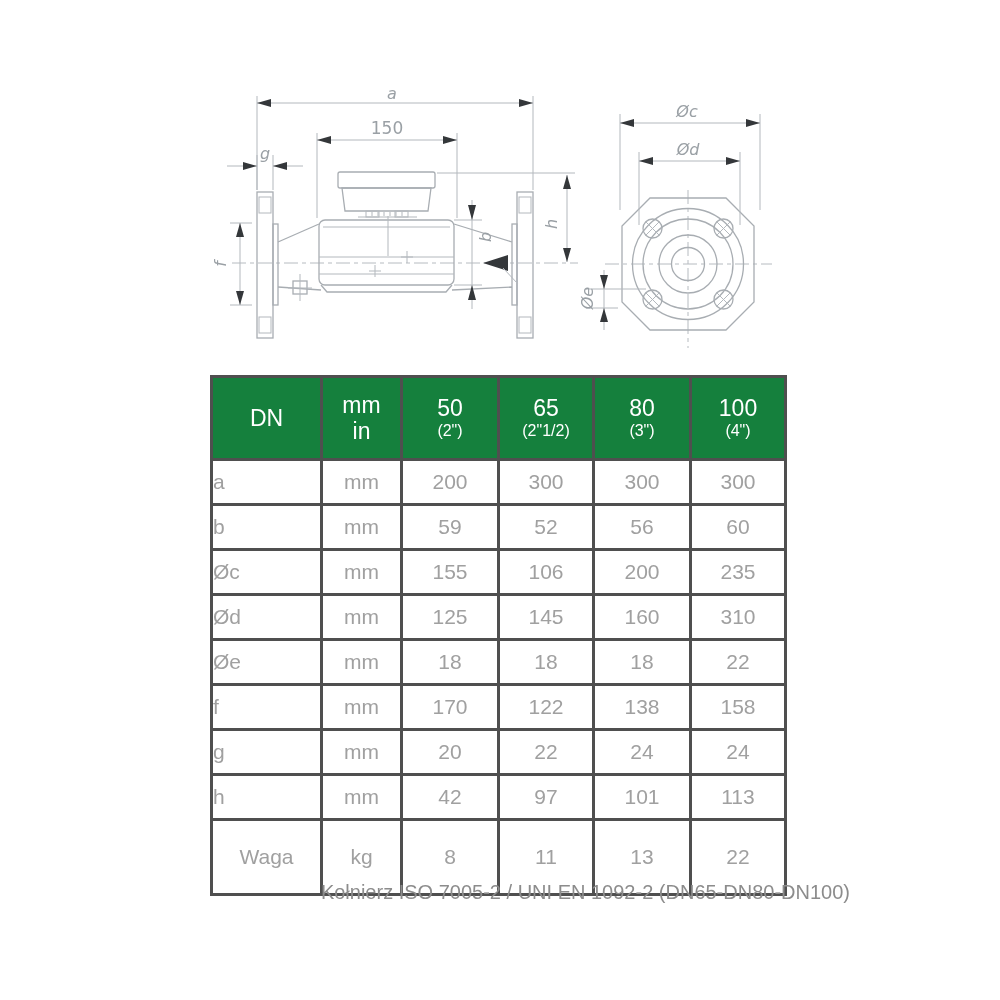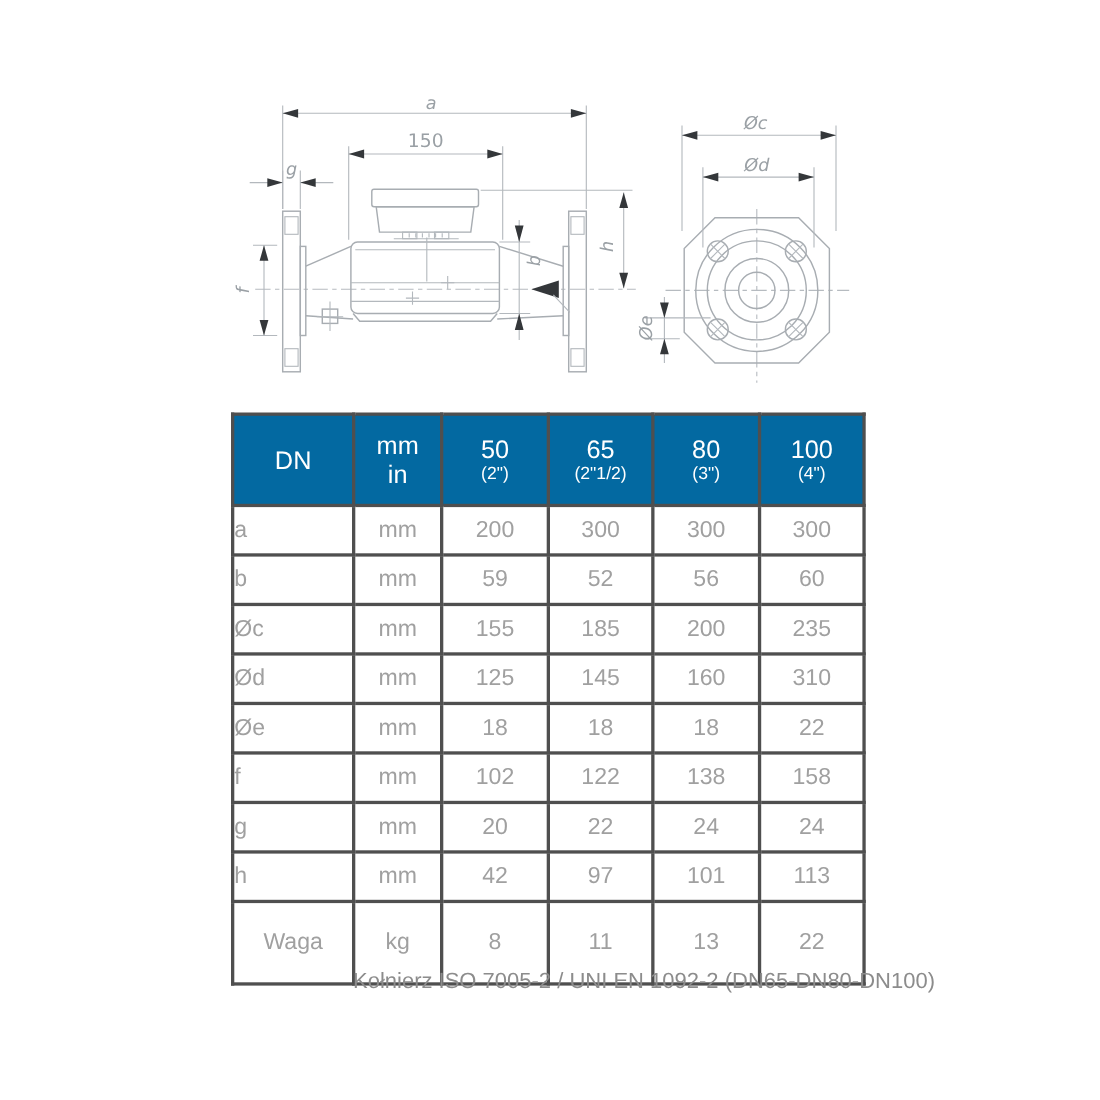--- a/index.html
+++ b/index.html
@@ -9,21 +9,21 @@
   .drawing{position:absolute;left:200px;top:60px;width:600px;height:310px;}
   .ln{stroke:#a8adb2;stroke-width:1.3;fill:none;}
   .lt{stroke:#b3b8bd;stroke-width:1;fill:none;}
   .cl{stroke:#b6bbc0;stroke-width:1;fill:none;stroke-dasharray:14 4 4 4;}
   .ar{fill:#34373a;stroke:none;}
   .dt{fill:#9aa0a5;font-family:"DejaVu Sans",sans-serif;font-style:italic;font-size:16px;}
   .dt2{fill:#9aa0a5;font-family:"DejaVu Sans",sans-serif;font-size:17px;}
   
   .dims{position:absolute;left:210px;top:375px;border-collapse:collapse;table-layout:fixed;}
   .dims td,.dims th{border:3px solid #4f4f4f;padding:0;vertical-align:middle;}
-  .dims thead th{background:#0369a1;color:#ffffff;font-weight:normal;text-align:center;height:80px;}
+  .dims thead th{background:#15803d;color:#ffffff;font-weight:normal;text-align:center;height:80px;}
   .hd-main{font-size:23px;line-height:26px;}
   .hd-sub{font-size:16px;line-height:20px;}
   .dims tbody td{height:42px;color:#a0a0a0;font-size:21px;font-weight:300;background:#ffffff;}
   .dims tbody tr.weight td{height:72px;}
   .c-label{text-align:left;padding-left:15px;}
   .c-center{text-align:center;}
   
   .note{position:absolute;left:150px;top:881px;width:700px;text-align:right;
         color:#8c8c8c;font-size:20px;font-weight:300;}
 </style>
@@ -234,21 +234,21 @@
         <td class="c-center">mm</td>
         <td class="c-center">59</td>
         <td class="c-center">52</td>
         <td class="c-center">56</td>
         <td class="c-center">60</td>
       </tr>
       <tr>
         <td class="c-label">Øc</td>
         <td class="c-center">mm</td>
         <td class="c-center">155</td>
-        <td class="c-center">185</td>
+        <td class="c-center">106</td>
         <td class="c-center">200</td>
         <td class="c-center">235</td>
       </tr>
       <tr>
         <td class="c-label">Ød</td>
         <td class="c-center">mm</td>
         <td class="c-center">125</td>
         <td class="c-center">145</td>
         <td class="c-center">160</td>
         <td class="c-center">310</td>
@@ -257,21 +257,21 @@
         <td class="c-label">Øe</td>
         <td class="c-center">mm</td>
         <td class="c-center">18</td>
         <td class="c-center">18</td>
         <td class="c-center">18</td>
         <td class="c-center">22</td>
       </tr>
       <tr>
         <td class="c-label">f</td>
         <td class="c-center">mm</td>
-        <td class="c-center">102</td>
+        <td class="c-center">170</td>
         <td class="c-center">122</td>
         <td class="c-center">138</td>
         <td class="c-center">158</td>
       </tr>
       <tr>
         <td class="c-label">g</td>
         <td class="c-center">mm</td>
         <td class="c-center">20</td>
         <td class="c-center">22</td>
         <td class="c-center">24</td>

